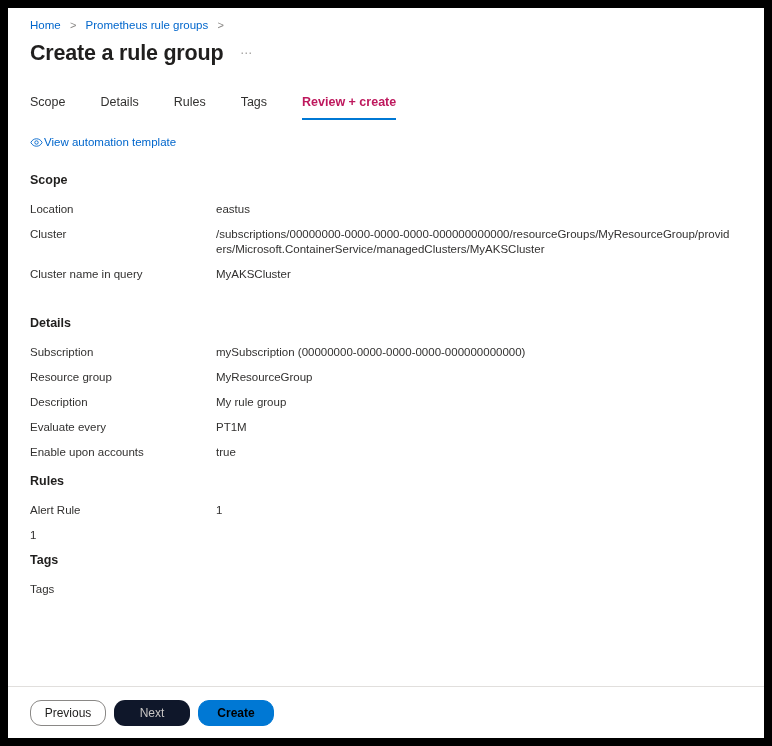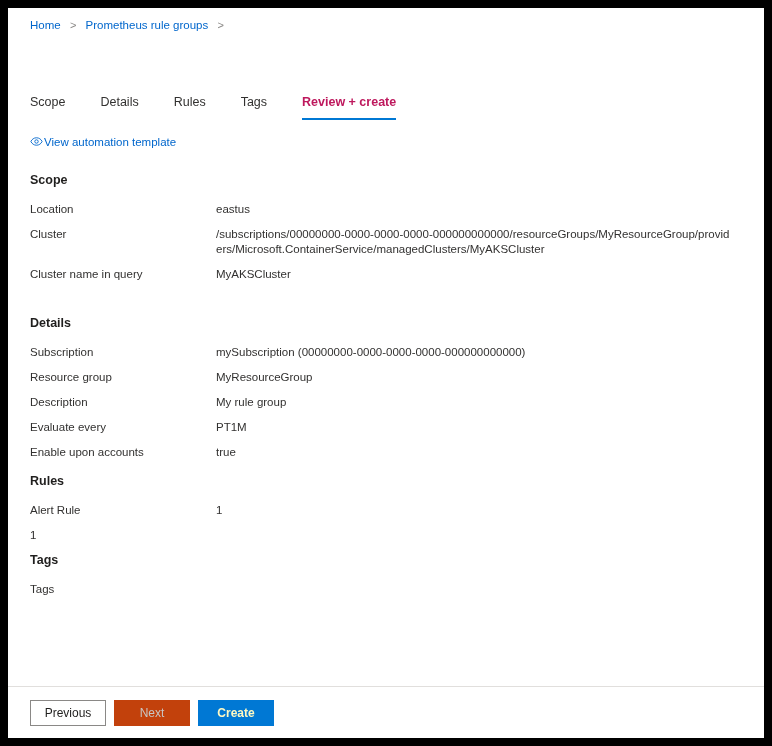--- a/index.html
+++ b/index.html
@@ -102,20 +102,21 @@
     color: #be185d;
     border-bottom: 2px solid #0078d4;
   }
 
   
   .auto-template {
     position: absolute;
     left: 22px;
     top: 127px;
     display: flex;
+    align-items: center;
     font-size: 11.5px;
     color: #0066cc;
     cursor: pointer;
     line-height: 15px;
   }
   .eye-icon {
     width: 13px;
     height: 13px;
     margin-right: 1px;
     flex: 0 0 auto;
@@ -171,58 +172,62 @@
     box-sizing: border-box;
   }
   .btn {
     font-family: "Liberation Sans", sans-serif;
     font-size: 12px;
     height: 26px;
     min-width: 76px;
     padding: 0 12px;
     box-sizing: border-box;
     cursor: pointer;
-    border-radius: 0;
+    border-radius: 11px;
     margin-right: 8px;
     line-height: 24px;
     text-align: center;
     white-space: nowrap;
   }
   .btn-secondary {
     background: #ffffff;
     border: 1px solid #8a8886;
     color: #201f1e;
   }
   .btn-disabled {
-    background: #c2410c;
+    background: #0f172a;
     border: 1px solid transparent;
     color: #c8c6c4;
     cursor: default;
   }
   .btn-primary {
     background: #0078d4;
     border: 1px solid #0078d4;
-    color: #fef9c3;
+    color: #000000;
     font-weight: 600;
   }
 </style>
 </head>
 <body>
 
 <div class="page-frame">
 
   <div class="content-scroll">
 
     <div class="breadcrumb">
       <span class="crumb">Home</span>
       <span class="sep">&gt;</span>
       <span class="crumb">Prometheus rule groups</span>
       <span class="sep">&gt;</span>
     </div>
 
+    <div class="title-row">
+      <div class="page-title">Create a rule group</div>
+      <div class="title-ellipsis">⋯</div>
+    </div>
 
     <div class="tabs">
       <div class="tab">Scope</div>
       <div class="tab">Details</div>
       <div class="tab">Rules</div>
       <div class="tab">Tags</div>
       <div class="tab active">Review + create</div>
     </div>
 
     <div class="auto-template">

